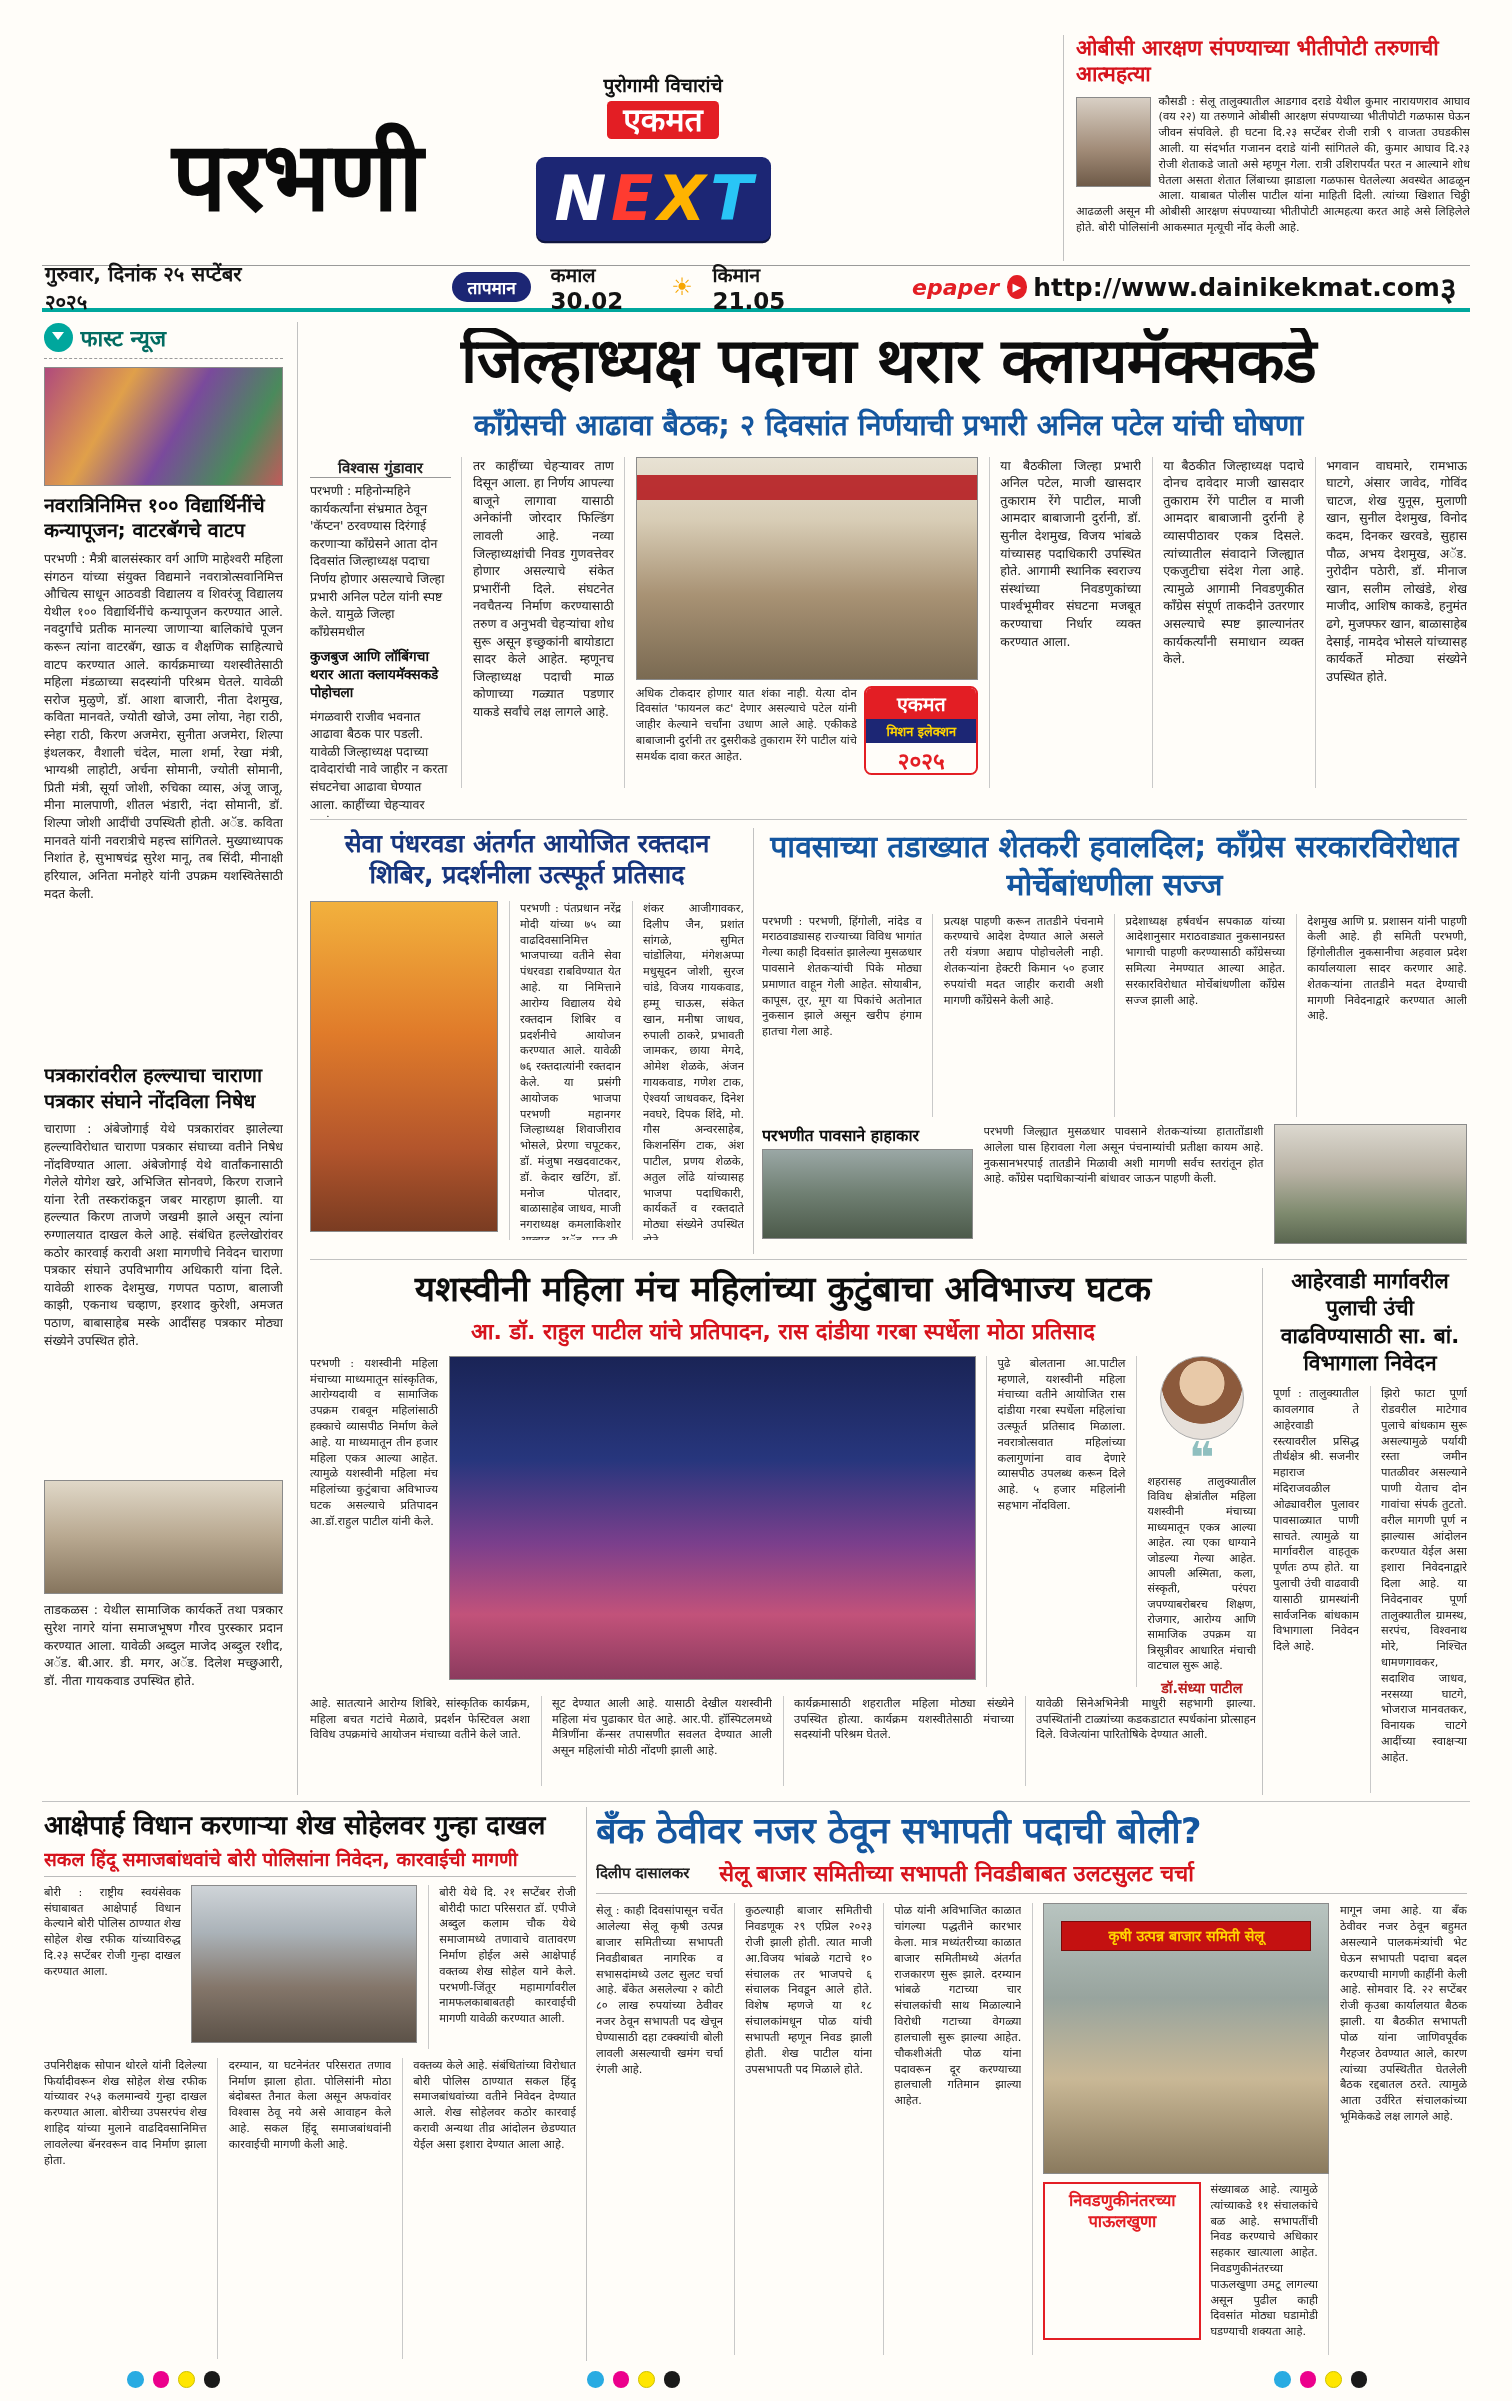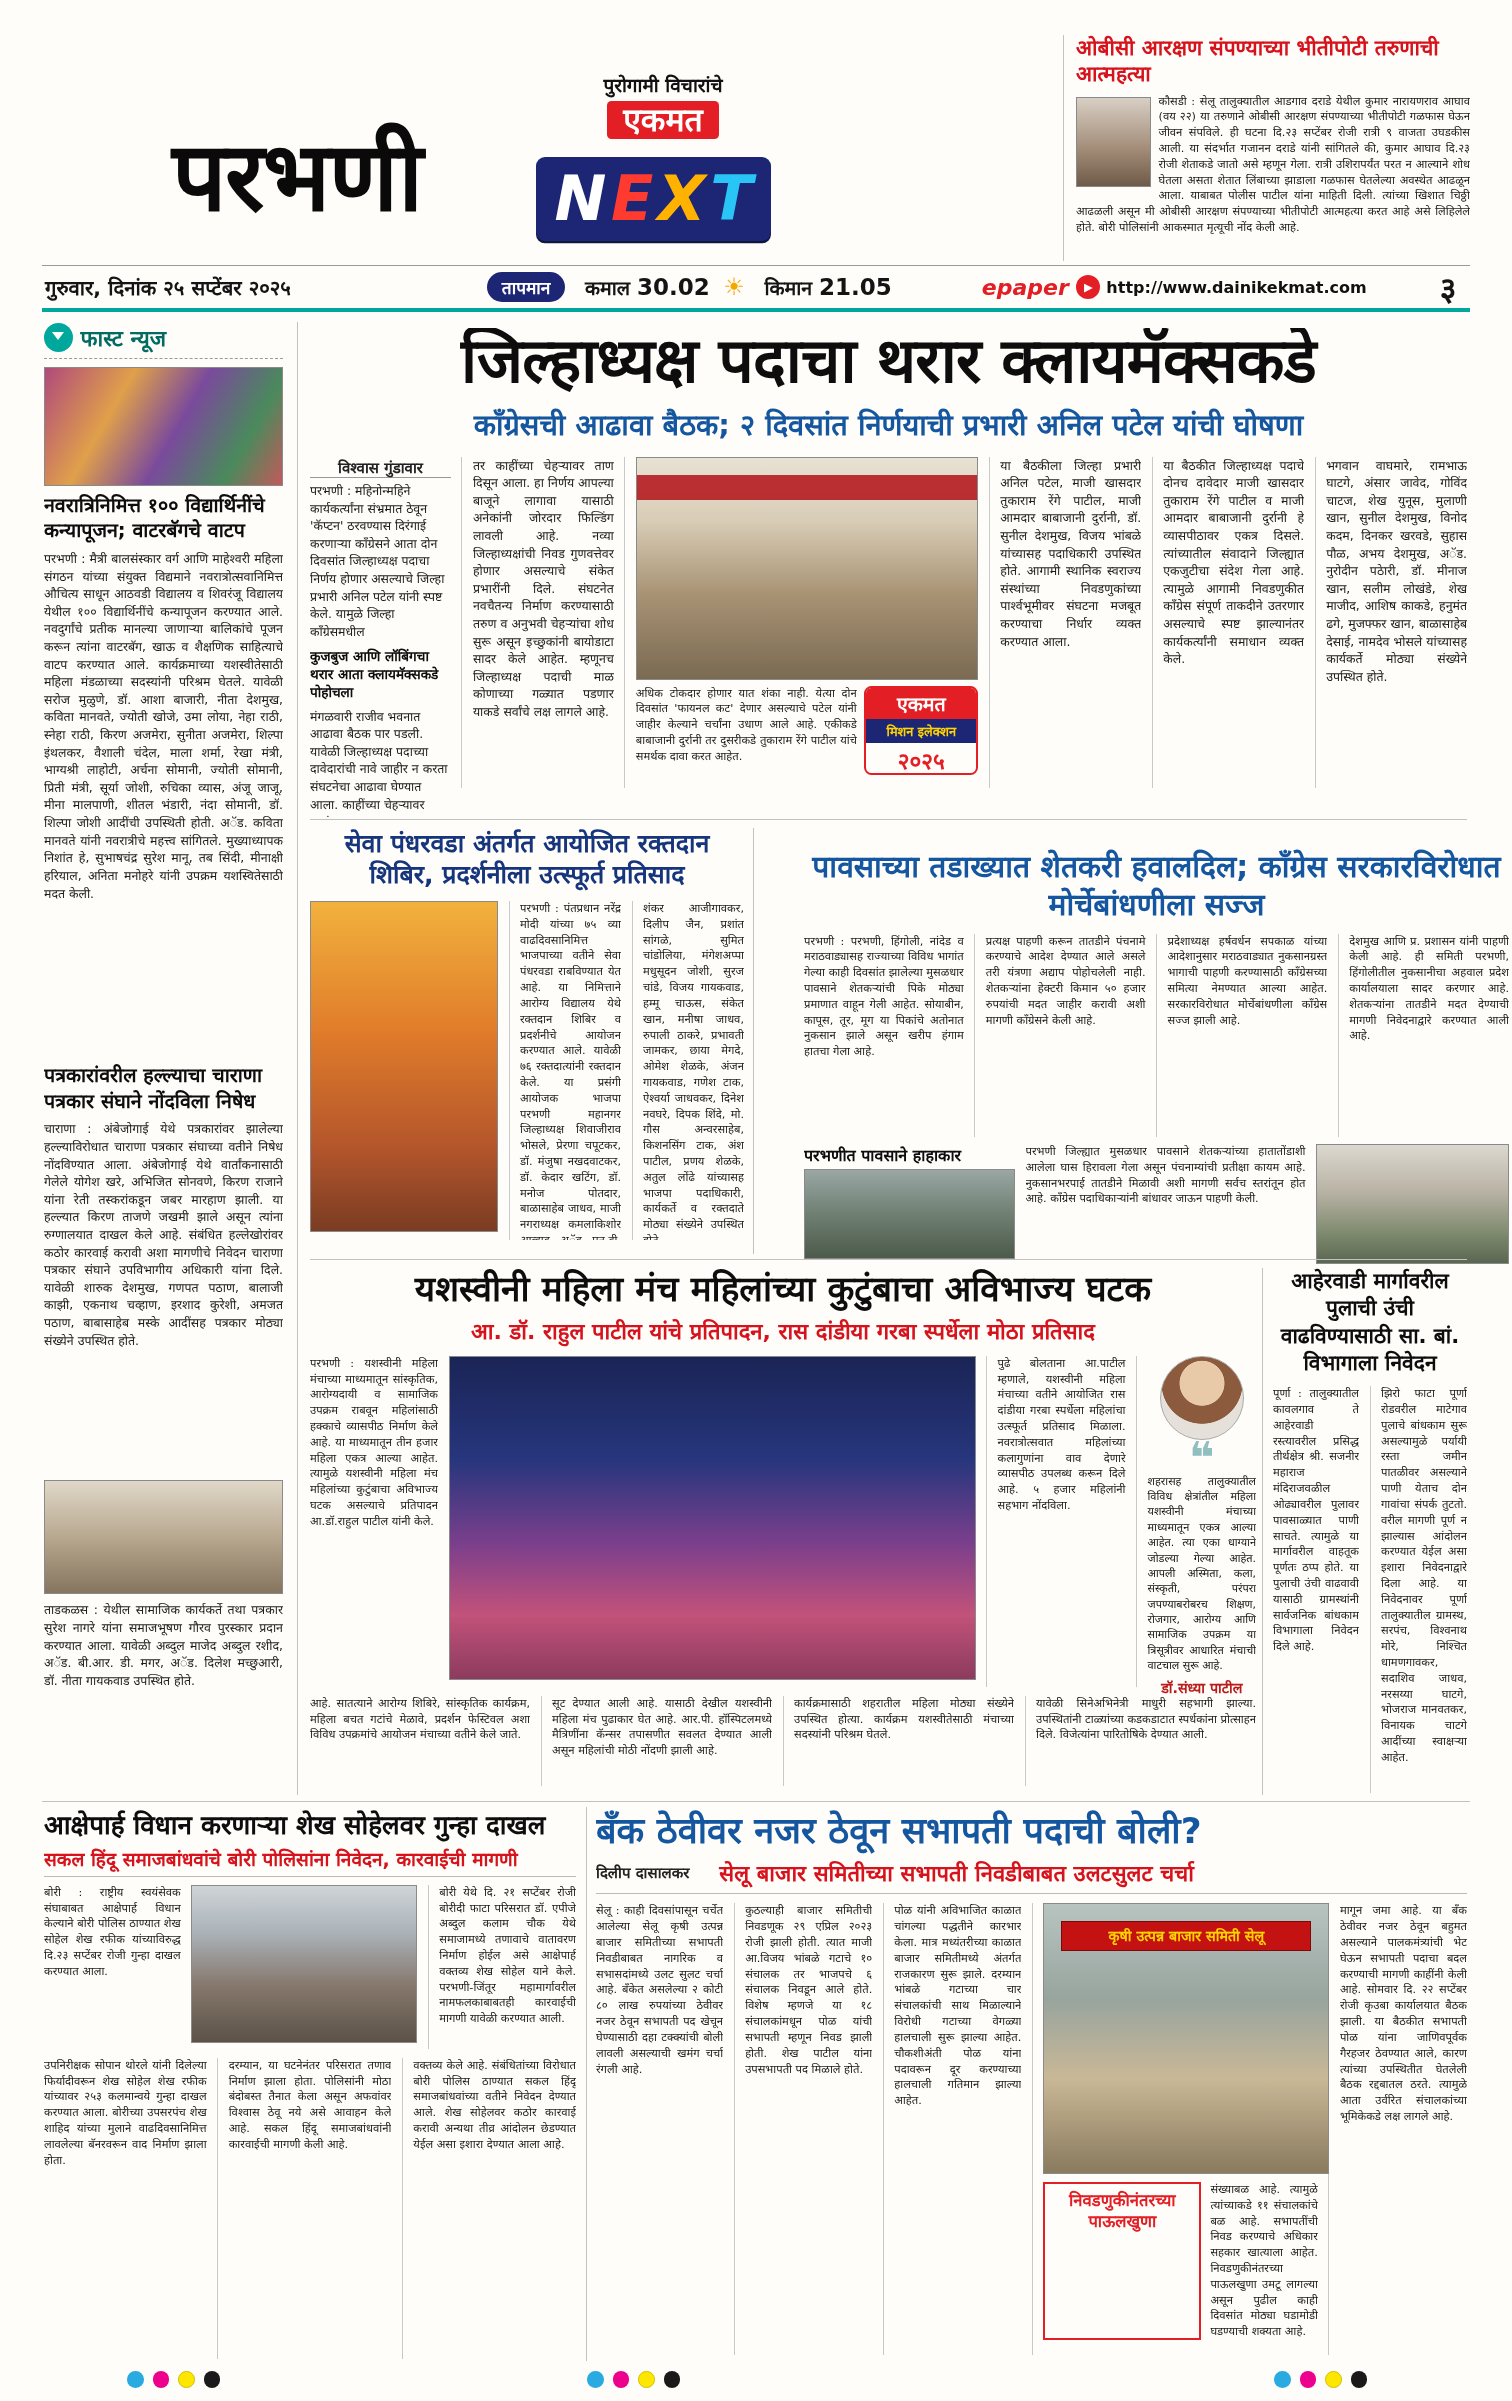--- a/index.html
+++ b/index.html
@@ -42,21 +42,21 @@
 
   
   .datebar { position:absolute; left:42px; top:265px; width:1428px; height:47px; display:flex; align-items:center; border-top:0.8px solid #9a9a9a; border-bottom:4.5px solid #00a79d; padding:4.5px 3px; }
   .datebar .date { font-size:20.3px; font-weight:700; }
   .temp-badge { background:#1c2674; color:#fff; font-size:17.3px; font-weight:700; padding:3.8px 15px; border-radius:15px; margin-left:196px; }
   .temp-item { font-size:19.6px; font-weight:700; margin-left:19.6px; }
   .temp-item b { font-size:23px; }
   .sun { color:#f7a600; font-size:24px; margin-left:13.6px; }
   .epaper { color:#e31e24; font-size:22px; font-weight:800; font-style:italic; margin-left:90px; }
   .ep-ic { display:inline-flex; width:24px; height:24px; border-radius:50%; background:#e31e24; color:#fff; align-items:center; justify-content:center; font-size:11.3px; margin-left:7.5px; }
-  .site { font-size:16px; font-weight:600; margin-left:6px; color:#111; }
+  .site { font-size:25px; font-weight:600; margin-left:6px; color:#111; }
   .pageno { font-size:32px; font-weight:800; margin-left:auto; margin-right:10.5px; }
 
   
   .fastnews { position:absolute; left:44px; top:322px; width:239px; height:1473px; overflow:hidden; }
   .fn-head { display:flex; align-items:center; gap:7.5px; padding-bottom:6px; border-bottom:1.5px dashed #9a9a9a; }
   .fn-ic { width:29px; height:29px; border-radius:50%; background:#00a79d; position:relative; flex:none; }
   .fn-ic::after { content:""; position:absolute; left:8.3px; top:9.8px; border:6px solid transparent; border-top:8.3px solid #fff; }
   .fn-title { font-size:22px; font-weight:800; color:#036c62; }
   .fastnews h3 { font-size:19.6px; line-height:1.3; margin:7.5px 0 6px; }
 
@@ -177,21 +177,21 @@
     <h2 class="sh2 hl-navy" style="font-size:25px;">सेवा पंधरवडा अंतर्गत आयोजित रक्तदान शिबिर, प्रदर्शनीला उत्स्फूर्त प्रतिसाद</h2>
     <div class="flexcols" style="margin-top:10.5px;height:339px;">
       <div class="ph" style="width:188px;height:331px;background:linear-gradient(180deg,#f2b13d,#e07b2a 40%,#b3552c 75%,#7a3c22);"></div>
       <div class="fc b-sm">परभणी : पंतप्रधान नरेंद्र मोदी यांच्या ७५ व्या वाढदिवसानिमित्त भाजपाच्या वतीने सेवा पंधरवडा राबविण्यात येत आहे. या निमित्ताने आरोग्य विद्यालय येथे रक्तदान शिबिर व प्रदर्शनीचे आयोजन करण्यात आले. यावेळी ७६ रक्तदात्यांनी रक्तदान केले. या प्रसंगी आयोजक भाजपा परभणी महानगर जिल्हाध्यक्ष शिवाजीराव भोसले, प्रेरणा चपूटकर, डॉ. मंजुषा नखदवाटकर, डॉ. केदार खटिंग, डॉ. मनोज पोतदार, बाळासाहेब जाधव, माजी नगराध्यक्ष कमलाकिशोर आव्हाड, अॅड. एन.डी. देशमुख, बालचंद्र मोरे, मंगल कदनुरकर उपस्थित होते.</div>
       <div class="fc b-sm">शंकर आजीगावकर, दिलीप जैन, प्रशांत सांगळे, सुमित चांडोलिया, मंगेशअप्पा मधुसूदन जोशी, सुरज चांडे, विजय गायकवाड, हम्मू चाऊस, संकेत खान, मनीषा जाधव, रुपाली ठाकरे, प्रभावती जामकर, छाया मेगदे, ओमेश शेळके, अंजन गायकवाड, गणेश टाक, ऐश्वर्या जाधवकर, दिनेश नवघरे, दिपक शिंदे, मो. गौस अन्वरसाहेब, किशनसिंग टाक, अंश पाटील, प्रणय शेळके, अतुल लोंढे यांच्यासह भाजपा पदाधिकारी, कार्यकर्ते व रक्तदाते मोठ्या संख्येने उपस्थित होते.</div>
     </div>
   </div>
 
   <div class="vrule" style="left:753px;top:828px;height:426px;"></div>
 
-  <div class="sec" style="left:804px;top:828px;width:705px;height:426px;margin-top:20px;">
+  <div class="sec" style="left:762px;top:828px;width:705px;height:426px;">
     <h2 class="sh2 hl-blue" style="font-size:30px;">पावसाच्या तडाख्यात शेतकरी हवालदिल; काँग्रेस सरकारविरोधात मोर्चेबांधणीला सज्ज</h2>
     <div class="flexcols" style="margin-top:10.5px;height:203px;">
       <div class="fc b-sm">परभणी : परभणी, हिंगोली, नांदेड व मराठवाड्यासह राज्याच्या विविध भागांत गेल्या काही दिवसांत झालेल्या मुसळधार पावसाने शेतकऱ्यांची पिके मोठ्या प्रमाणात वाहून गेली आहेत. सोयाबीन, कापूस, तूर, मूग या पिकांचे अतोनात नुकसान झाले असून खरीप हंगाम हातचा गेला आहे.</div>
       <div class="fc b-sm">प्रत्यक्ष पाहणी करून तातडीने पंचनामे करण्याचे आदेश देण्यात आले असले तरी यंत्रणा अद्याप पोहोचलेली नाही. शेतकऱ्यांना हेक्टरी किमान ५० हजार रुपयांची मदत जाहीर करावी अशी मागणी काँग्रेसने केली आहे.</div>
       <div class="fc b-sm">प्रदेशाध्यक्ष हर्षवर्धन सपकाळ यांच्या आदेशानुसार मराठवाड्यात नुकसानग्रस्त भागाची पाहणी करण्यासाठी काँग्रेसच्या समित्या नेमण्यात आल्या आहेत. सरकारविरोधात मोर्चेबांधणीला काँग्रेस सज्ज झाली आहे.</div>
       <div class="fc b-sm">देशमुख आणि प्र. प्रशासन यांनी पाहणी केली आहे. ही समिती परभणी, हिंगोलीतील नुकसानीचा अहवाल प्रदेश कार्यालयाला सादर करणार आहे. शेतकऱ्यांना तातडीने मदत देण्याची मागणी निवेदनाद्वारे करण्यात आली आहे.</div>
     </div>
     <div style="display:flex;gap:10.5px;margin-top:7.5px;">
       <div style="width:211px;flex:none;">
         <div style="font-size:16px;font-weight:800;color:#0d0d0d;margin-bottom:3px;">परभणीत पावसाने हाहाकार</div>

